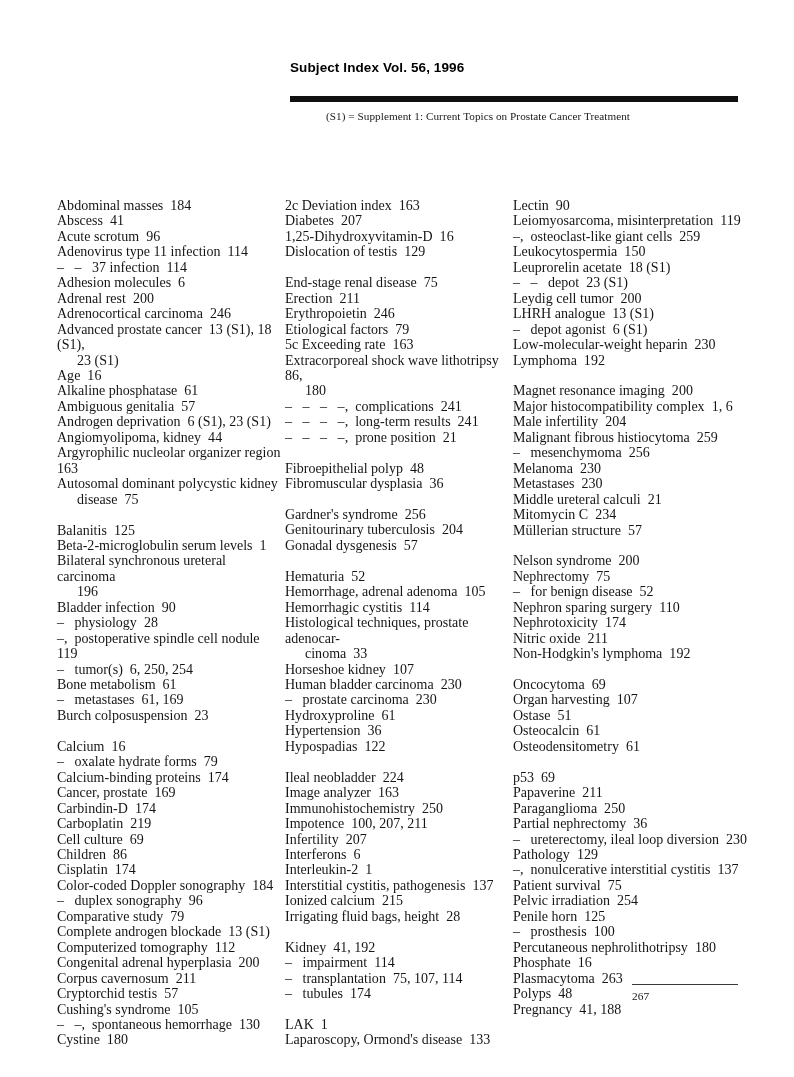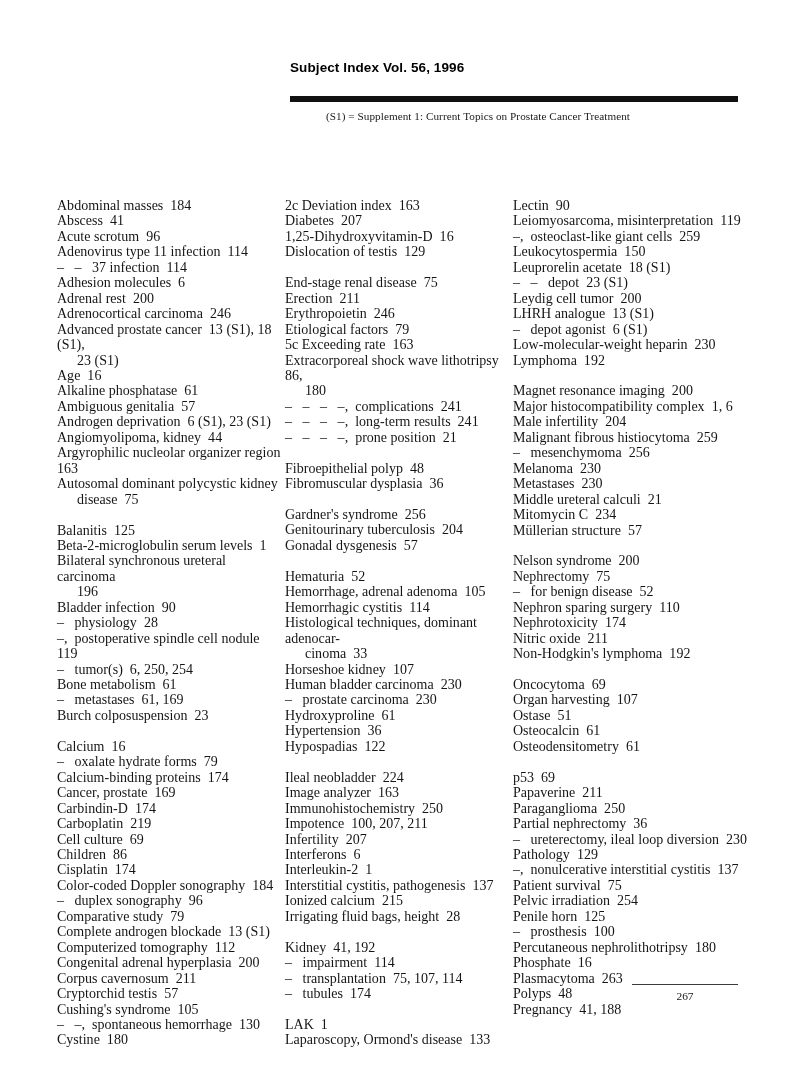--- a/index.html
+++ b/index.html
@@ -87,21 +87,21 @@
     top: 984px;
     width: 106px;
     height: 1px;
     background: #3a3a3a;
   }
   .page-number {
     position: absolute;
     left: 632px;
     top: 990px;
     width: 106px;
-    text-align: center;
+    text-align: left;
     font-size: 11.4px;
     color: #151515;
   }
 </style>
 </head>
 <body>
 
 <div class="page">
 
   <div class="title">Subject Index Vol. 56, 1996</div>
@@ -184,21 +184,21 @@
         <div class="entry">Fibroepithelial polyp  48</div>
         <div class="entry">Fibromuscular dysplasia  36</div>
         <div class="gap"></div>
         <div class="entry">Gardner's syndrome  256</div>
         <div class="entry">Genitourinary tuberculosis  204</div>
         <div class="entry">Gonadal dysgenesis  57</div>
         <div class="gap"></div>
         <div class="entry">Hematuria  52</div>
         <div class="entry">Hemorrhage, adrenal adenoma  105</div>
         <div class="entry">Hemorrhagic cystitis  114</div>
-        <div class="entry">Histological techniques, dominant adenocar-</div>
+        <div class="entry">Histological techniques, prostate adenocar-</div>
         <div class="entry cont">cinoma  33</div>
         <div class="entry">Horseshoe kidney  107</div>
         <div class="entry">Human bladder carcinoma  230</div>
         <div class="entry">–   prostate carcinoma  230</div>
         <div class="entry">Hydroxyproline  61</div>
         <div class="entry">Hypertension  36</div>
         <div class="entry">Hypospadias  122</div>
         <div class="gap"></div>
         <div class="entry">Ileal neobladder  224</div>
         <div class="entry">Image analyzer  163</div>

